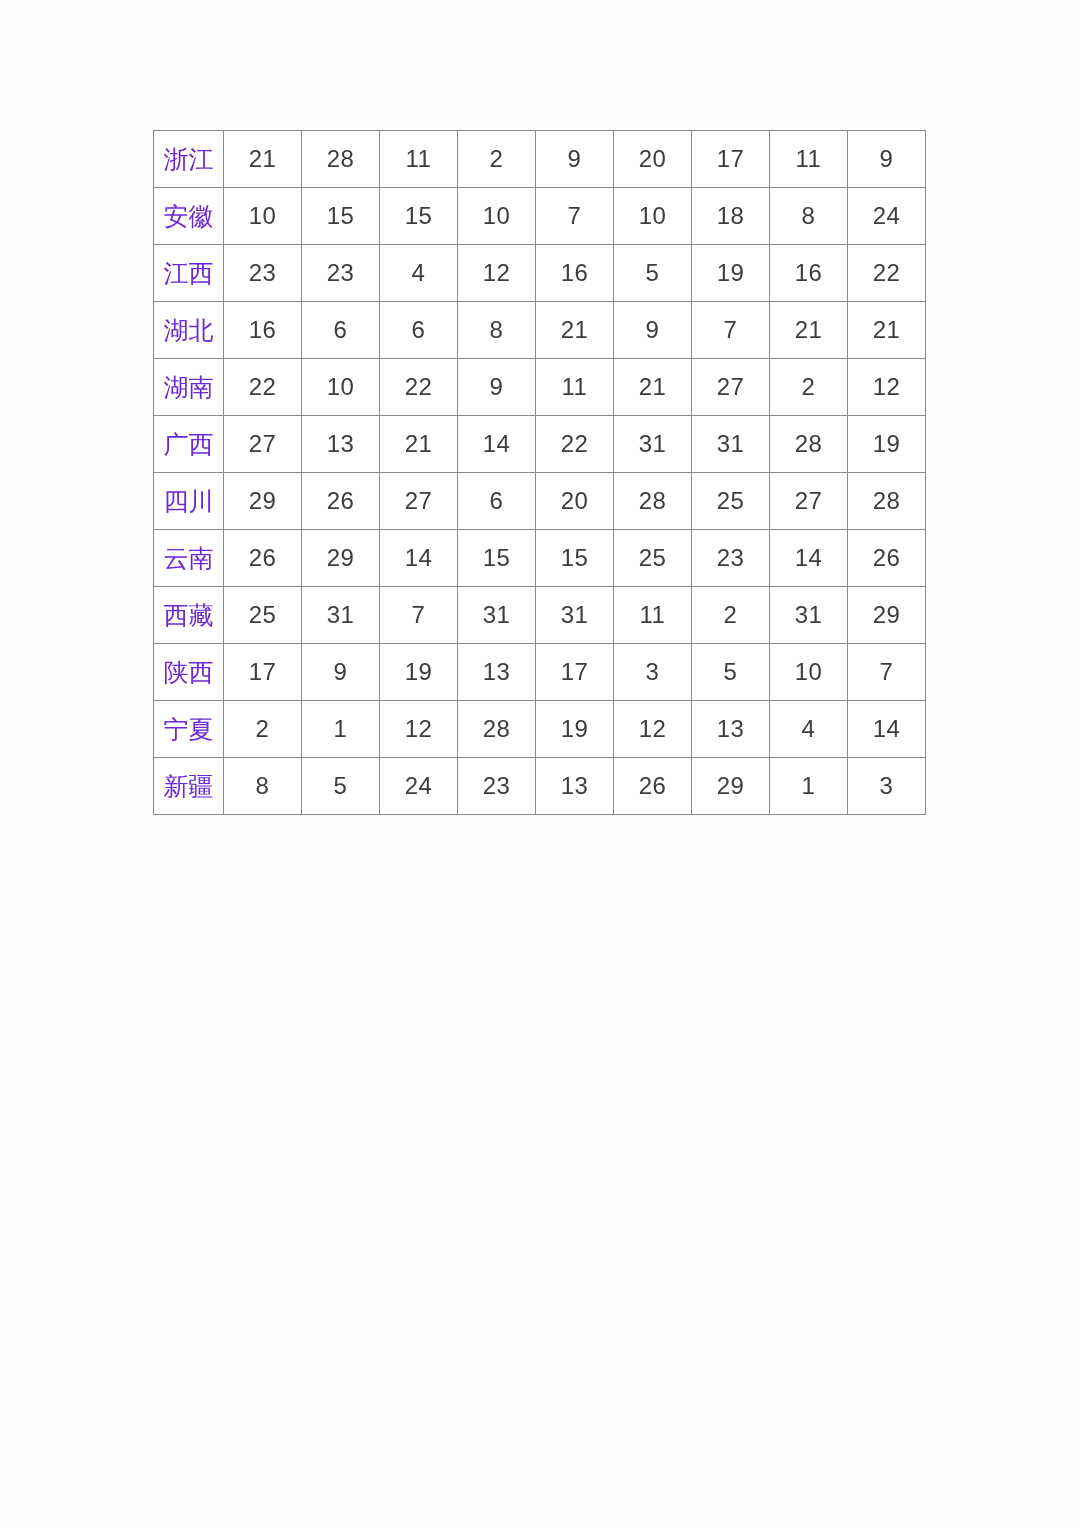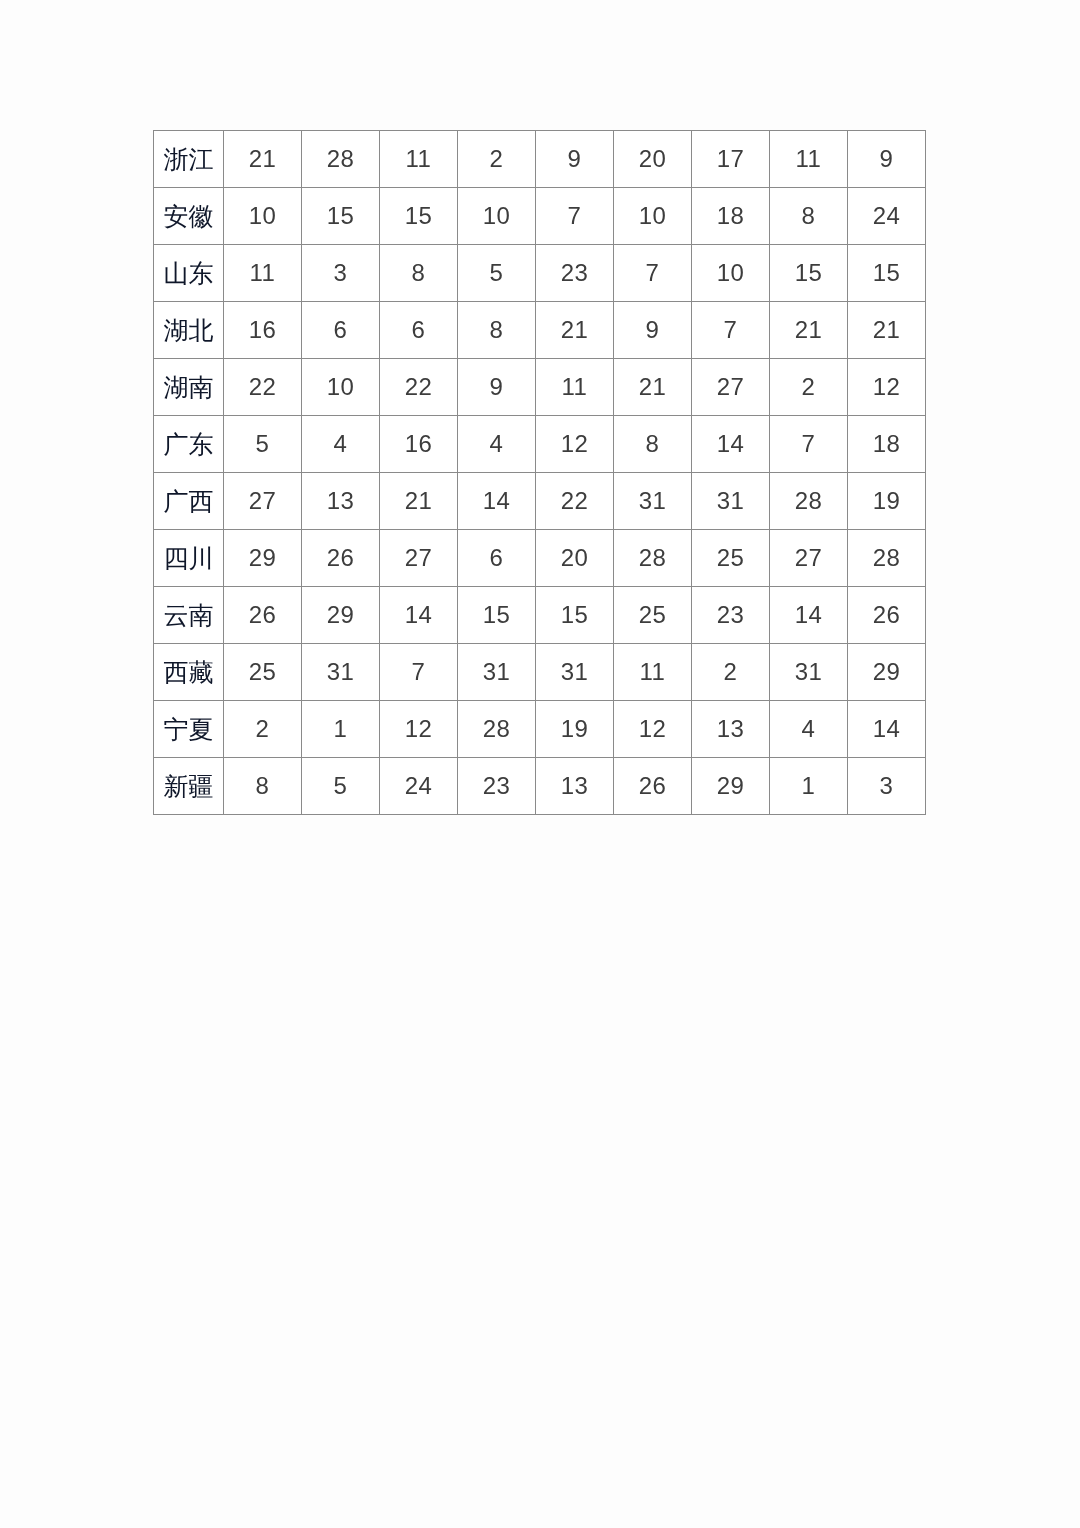--- a/index.html
+++ b/index.html
@@ -32,21 +32,21 @@
     text-align: center;
     vertical-align: middle;
     height: 56px;
     padding: 0;
     font-size: 24px;
     color: #3d3d3d;
     letter-spacing: 0.5px;
   }
   table.data-table td.label-cell {
     font-size: 25px;
-    color: #0f172a;
+    color: #6d28d9;
     letter-spacing: 0;
   }
   col.label-col { width: 70px; }
   col.value-col { width: 78px; }
 </style>
 </head>
 <body>
 
 <div class="page">
   <table class="data-table">
@@ -81,30 +81,30 @@
           <td>15</td>
           <td>15</td>
           <td>10</td>
           <td>7</td>
           <td>10</td>
           <td>18</td>
           <td>8</td>
           <td>24</td>
         </tr>
         <tr>
-          <td class="label-cell">山东</td>
-          <td>11</td>
-          <td>3</td>
-          <td>8</td>
+          <td class="label-cell">江西</td>
+          <td>23</td>
+          <td>23</td>
+          <td>4</td>
+          <td>12</td>
+          <td>16</td>
           <td>5</td>
-          <td>23</td>
-          <td>7</td>
-          <td>10</td>
-          <td>15</td>
-          <td>15</td>
+          <td>19</td>
+          <td>16</td>
+          <td>22</td>
         </tr>
         <tr>
           <td class="label-cell">湖北</td>
           <td>16</td>
           <td>6</td>
           <td>6</td>
           <td>8</td>
           <td>21</td>
           <td>9</td>
           <td>7</td>
@@ -117,32 +117,20 @@
           <td>10</td>
           <td>22</td>
           <td>9</td>
           <td>11</td>
           <td>21</td>
           <td>27</td>
           <td>2</td>
           <td>12</td>
         </tr>
         <tr>
-          <td class="label-cell">广东</td>
-          <td>5</td>
-          <td>4</td>
-          <td>16</td>
-          <td>4</td>
-          <td>12</td>
-          <td>8</td>
-          <td>14</td>
-          <td>7</td>
-          <td>18</td>
-        </tr>
-        <tr>
           <td class="label-cell">广西</td>
           <td>27</td>
           <td>13</td>
           <td>21</td>
           <td>14</td>
           <td>22</td>
           <td>31</td>
           <td>31</td>
           <td>28</td>
           <td>19</td>
@@ -175,20 +163,32 @@
           <td class="label-cell">西藏</td>
           <td>25</td>
           <td>31</td>
           <td>7</td>
           <td>31</td>
           <td>31</td>
           <td>11</td>
           <td>2</td>
           <td>31</td>
           <td>29</td>
+        </tr>
+        <tr>
+          <td class="label-cell">陕西</td>
+          <td>17</td>
+          <td>9</td>
+          <td>19</td>
+          <td>13</td>
+          <td>17</td>
+          <td>3</td>
+          <td>5</td>
+          <td>10</td>
+          <td>7</td>
         </tr>
         <tr>
           <td class="label-cell">宁夏</td>
           <td>2</td>
           <td>1</td>
           <td>12</td>
           <td>28</td>
           <td>19</td>
           <td>12</td>
           <td>13</td>

